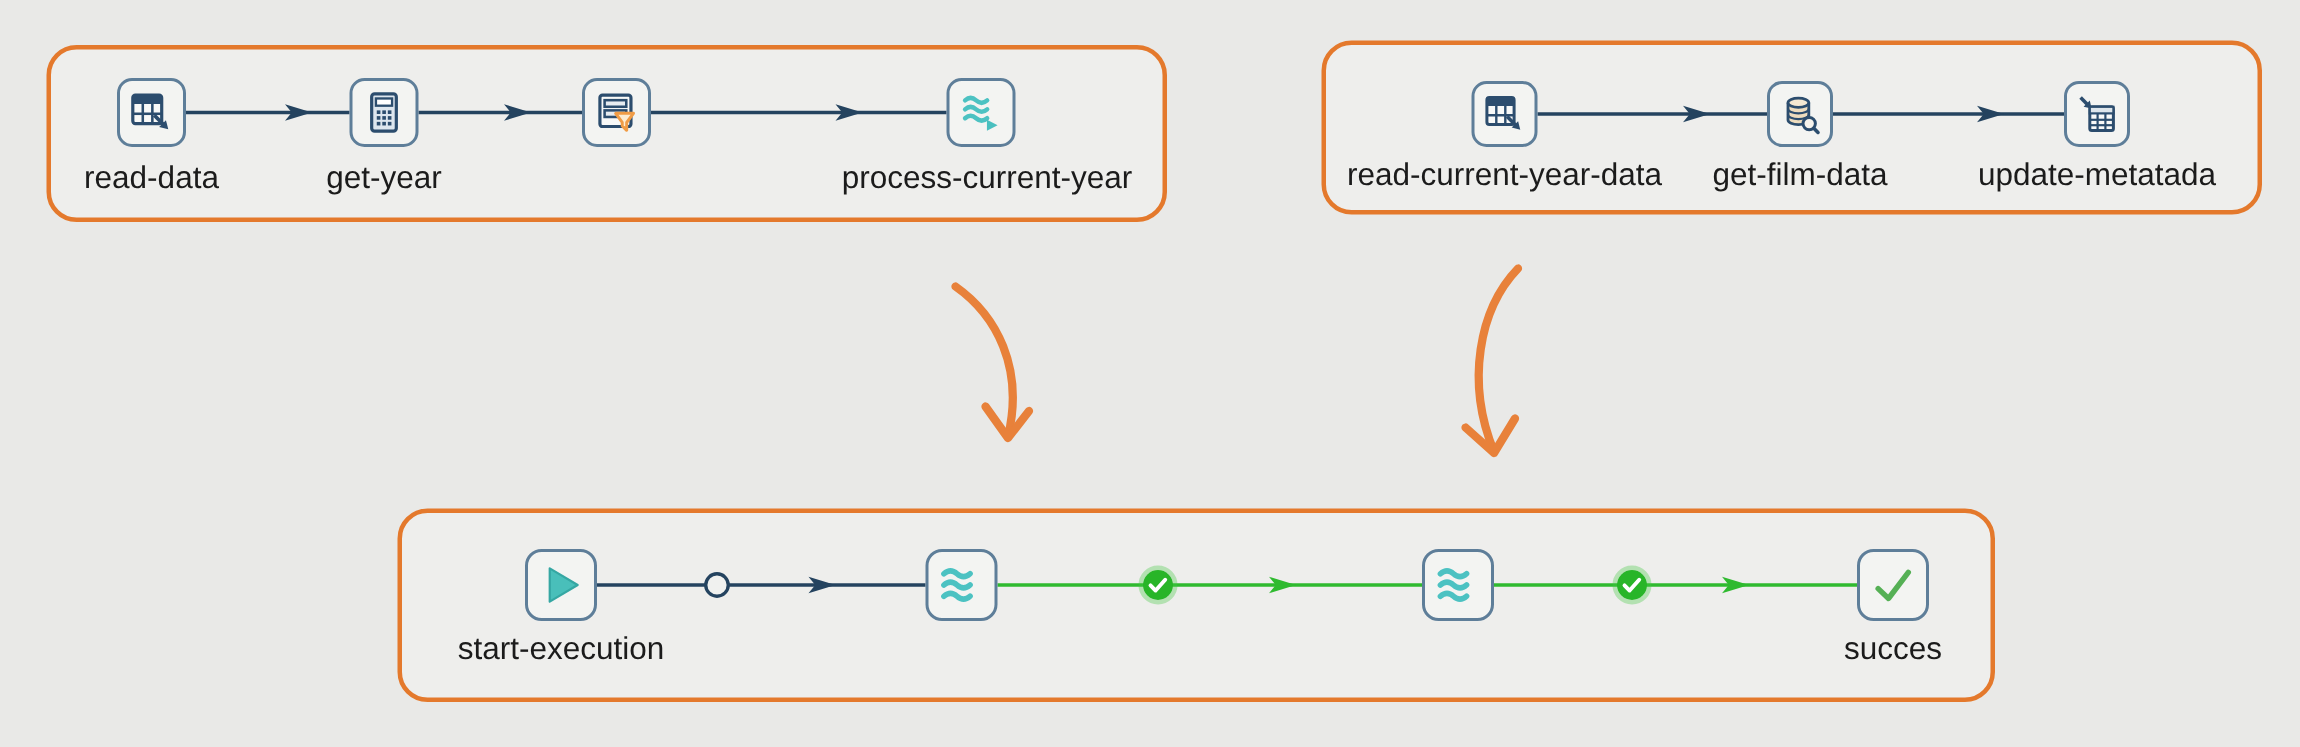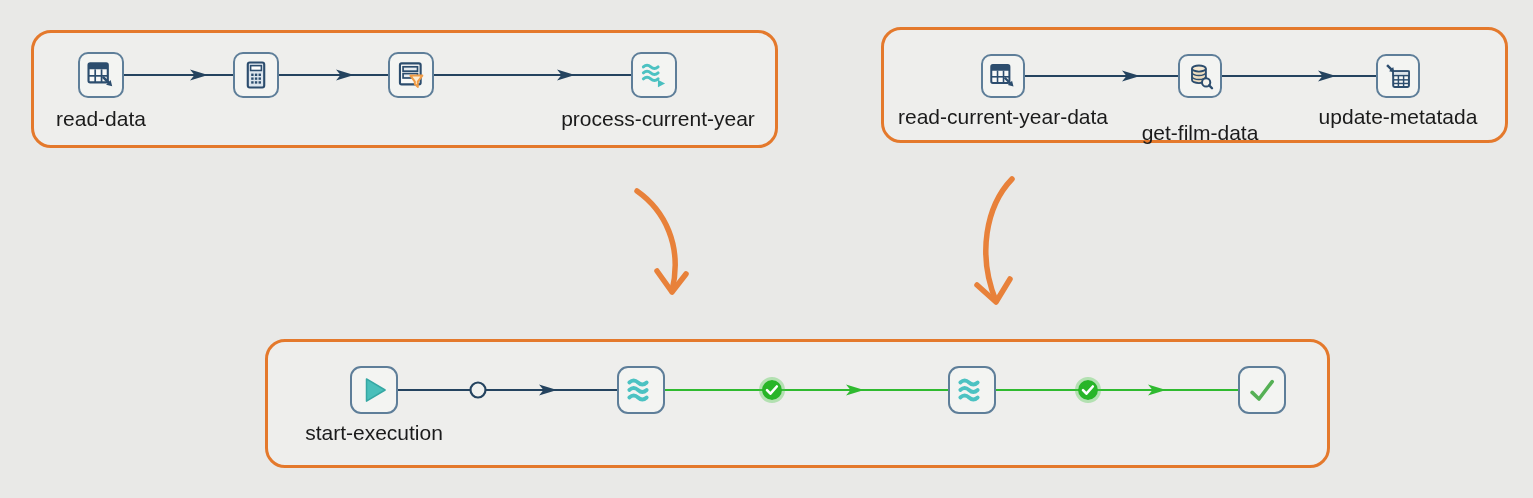--- a/index.html
+++ b/index.html
@@ -115,20 +115,21 @@
           <rect x="13.8" y="11" width="1.7" height="1.7"></rect>
         <rect x="8.6" y="13.7" width="1.7" height="1.7"></rect>
           <rect x="11.2" y="13.7" width="1.7" height="1.7"></rect>
           <rect x="13.8" y="13.7" width="1.7" height="1.7"></rect>
         <rect x="8.6" y="16.4" width="1.7" height="1.7"></rect>
           <rect x="11.2" y="16.4" width="1.7" height="1.7"></rect>
           <rect x="13.8" y="16.4" width="1.7" height="1.7"></rect>
       </g>
     </svg>
   </div>
+  <div class="nlabel" style="left:86px;top:106px">get-year</div>
 
   <div class="tile t46" style="left:388px;top:52px">
     <svg width="34" height="34" viewBox="0 0 24 24">
       <rect x="4.2" y="3.8" width="14.6" height="14.8" rx="1.2" fill="#f8f9f8" stroke="#2c4d6e" stroke-width="1.5"></rect>
       <rect x="6.4" y="6.2" width="10.2" height="3.1" fill="#e7ecf0" stroke="#2c4d6e" stroke-width="1.2"></rect>
       <rect x="6.4" y="11" width="10.2" height="3.1" fill="#e7ecf0" stroke="#2c4d6e" stroke-width="1.2"></rect>
       <path d="M11.6 12.4 h8.4 l-3.2 4.3 v3.7 l-2.1 -2.1 v-1.6 z" fill="#fdecd2" stroke="#f09c46" stroke-width="1.4" stroke-linejoin="round"></path>
     </svg>
   </div>
 
@@ -160,21 +161,21 @@
   <div class="tile t44" style="left:1178px;top:54px">
     <svg width="32" height="32" viewBox="0 0 24 24">
       <path d="M6 6.4 v8.6 c0 1.27 2.33 2.3 5.2 2.3 s5.2 -1.03 5.2 -2.3 v-8.6" fill="#eddcbe" stroke="#2c4d6e" stroke-width="1.4"></path>
       <ellipse cx="11.2" cy="6.4" rx="5.2" ry="2.3" fill="#f4e8d2" stroke="#2c4d6e" stroke-width="1.4"></ellipse>
       <path d="M6 9.4 c0 1.27 2.33 2.3 5.2 2.3 s5.2 -1.03 5.2 -2.3" fill="none" stroke="#2c4d6e" stroke-width="1.1"></path>
       <path d="M6 12.3 c0 1.27 2.33 2.3 5.2 2.3 s5.2 -1.03 5.2 -2.3" fill="none" stroke="#2c4d6e" stroke-width="1.1"></path>
       <circle cx="16.6" cy="16.8" r="3.1" fill="#f6f3ec" stroke="#2c4d6e" stroke-width="1.5"></circle>
       <line x1="18.9" y1="19.1" x2="21" y2="21.2" stroke="#2c4d6e" stroke-width="1.8" stroke-linecap="round"></line>
     </svg>
   </div>
-  <div class="nlabel" style="left:1030px;top:120px">get-film-data</div>
+  <div class="nlabel" style="left:1030px;top:104px">get-film-data</div>
 
   <div class="tile t44" style="left:1376px;top:54px">
     <svg width="32" height="32" viewBox="0 0 24 24">
       <line x1="3.8" y1="3.8" x2="7.6" y2="7.6" stroke="#2c4d6e" stroke-width="1.8"></line>
       <polygon points="9.3,9.3 5.3,8.4 8.4,5.3" fill="#2c4d6e"></polygon>
       <rect x="8.4" y="8.4" width="11.8" height="11.8" rx="1" fill="#f8f9f8" stroke="#2c4d6e" stroke-width="1.5"></rect>
       <rect x="8.4" y="8.4" width="11.8" height="3.3" fill="#dde5eb" stroke="#2c4d6e" stroke-width="1.1"></rect>
       <line x1="12.3" y1="11.7" x2="12.3" y2="20.2" stroke="#2c4d6e" stroke-width="1.1"></line>
       <line x1="16.2" y1="11.7" x2="16.2" y2="20.2" stroke="#2c4d6e" stroke-width="1.1"></line>
       <line x1="8.4" y1="14.9" x2="20.2" y2="14.9" stroke="#2c4d6e" stroke-width="1.1"></line>
@@ -208,14 +209,15 @@
         <path d="M4.2 17 q2.9 -2.6 5.8 0 t5.8 0"></path>
       </g>
     </svg>
   </div>
 
   <div class="tile t48" style="left:1238px;top:366px">
     <svg width="36" height="36" viewBox="0 0 24 24">
       <path d="M5.4 13.6 L10 18 L18.8 6.4" stroke="#55b055" stroke-width="2.4" fill="none" stroke-linecap="round" stroke-linejoin="round"></path>
     </svg>
   </div>
+  <div class="nlabel" style="left:1092px;top:420px">succes</div>
 
 </div>
 
 </body></html>

